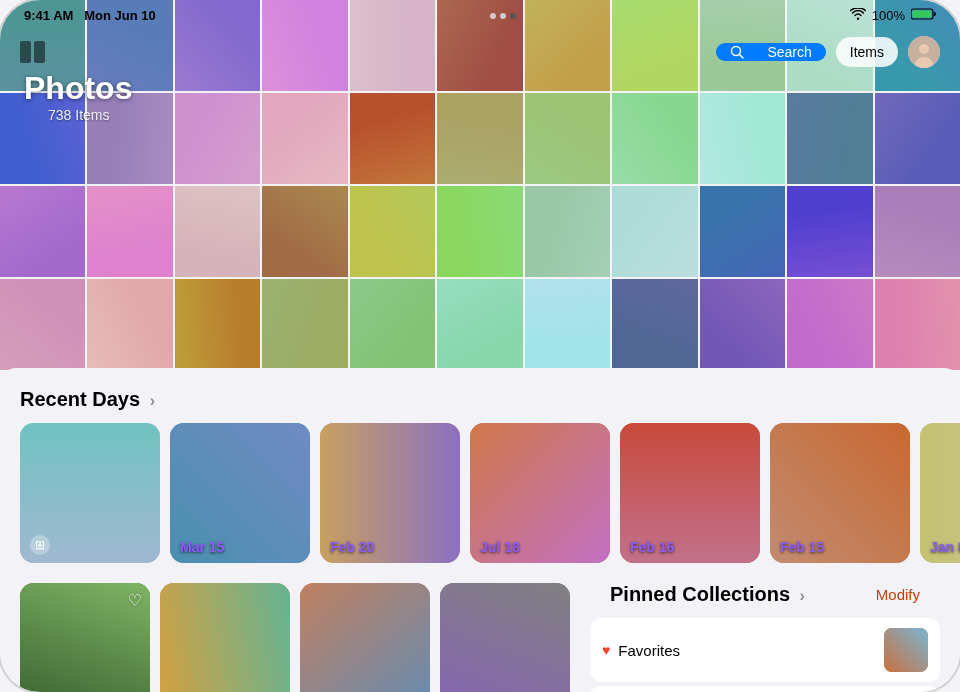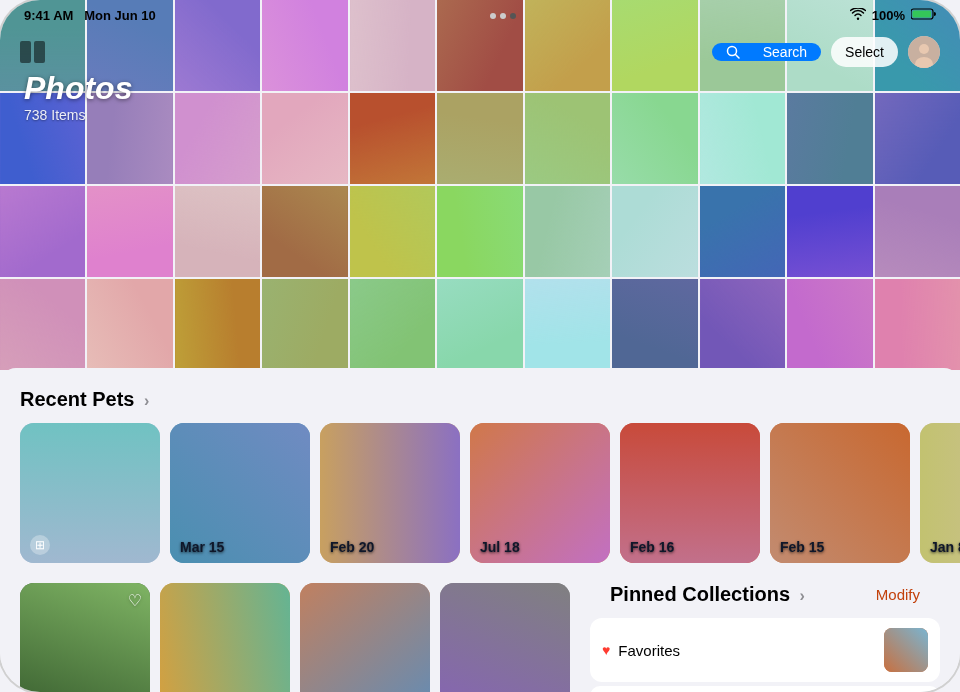--- a/index.html
+++ b/index.html
@@ -29,21 +29,21 @@
     .status-left {
       font-size: 13px;
       font-weight: 600;
       color: #000;
     }
     .status-right {
       display: flex;
       align-items: center;
       gap: 6px;
       font-size: 13px;
-      font-weight: 700;
+      font-weight: 400;
       color: #000;
     }
 
     
     .top-nav {
       position: absolute;
       top: 28px;
       left: 0;
       right: 0;
       display: flex;
@@ -137,26 +137,26 @@
       position: absolute;
       top: 70px;
       left: 24px;
       z-index: 5;
     }
     .photos-title h1 {
       font-size: 32px;
       font-weight: 700;
       color: white;
       text-shadow: 0 1px 4px rgba(0,0,0,0.5);
-      font-style: italic;
     }
     .photos-title .count {
       font-size: 14px;
       color: rgba(255,255,255,0.9);
       text-shadow: 0 1px 2px rgba(0,0,0,0.4);
+      margin-left: 24px;
     }
 
     
     .bottom-content {
       position: absolute;
       top: 368px;
       left: 0;
       right: 0;
       bottom: 0;
       background: #f2f2f7;
@@ -212,21 +212,21 @@
     .day-card .card-bg {
       width: 100%;
       height: 100%;
       background-size: cover;
       background-position: center;
     }
     .day-card .label {
       position: absolute;
       bottom: 8px;
       left: 10px;
-      color: #0f172a;
+      color: #8b5cf6;
       font-size: 14px;
       font-weight: 600;
       text-shadow: 0 1px 3px rgba(0,0,0,0.7);
       margin-top: 27px;
     }
     .day-card .pin-icon {
       position: absolute;
       bottom: 8px;
       left: 10px;
       width: 20px;
@@ -533,42 +533,42 @@
     </div>
     <div class="top-nav-right">
       <button class="search-btn">
         <svg width="14" height="14" viewBox="0 0 14 14" fill="white">
           <circle cx="6" cy="6" r="4.5" stroke="white" stroke-width="1.5" fill="none"></circle>
           <line x1="9.5" y1="9.5" x2="13" y2="13" stroke="white" stroke-width="1.5" stroke-linecap="round"></line>
         </svg>
         <span>Search</span>
       </button>
       <button class="select-btn">
-        <span>Select</span>
+        <span>Items</span>
       </button>
       <div class="avatar">
         <svg width="32" height="32" viewBox="0 0 32 32">
           <circle cx="16" cy="16" r="16" fill="#c8b0a0"></circle>
           <circle cx="16" cy="13" r="5" fill="#e8c8b0"></circle>
           <ellipse cx="16" cy="28" rx="9" ry="7" fill="#e8c8b0"></ellipse>
         </svg>
       </div>
     </div>
   </div>
 
   <div class="photos-title">
     <h1>Photos</h1>
     <div class="count">738 Items</div>
   </div>
 
   <div class="bottom-content">
 
     <div class="section-header">
       <span class="section-title">
-        <span>Recent Pets</span>
+        <span>Recent Days</span>
         <span class="chevron">›</span>
       </span>
     </div>
 
     <div class="recent-days-scroll" id="recent-days-container">
         <div class="day-card">
           <div class="card-bg" style="background-color: rgb(160, 184, 208); background-image: linear-gradient(0deg, rgb(160, 184, 208) 0%, rgb(112, 194, 194) 100%);"></div>
           <div class="pin-icon" style="color: white; font-size: 12px;">⊞</div>
         </div>
         <div class="day-card">

